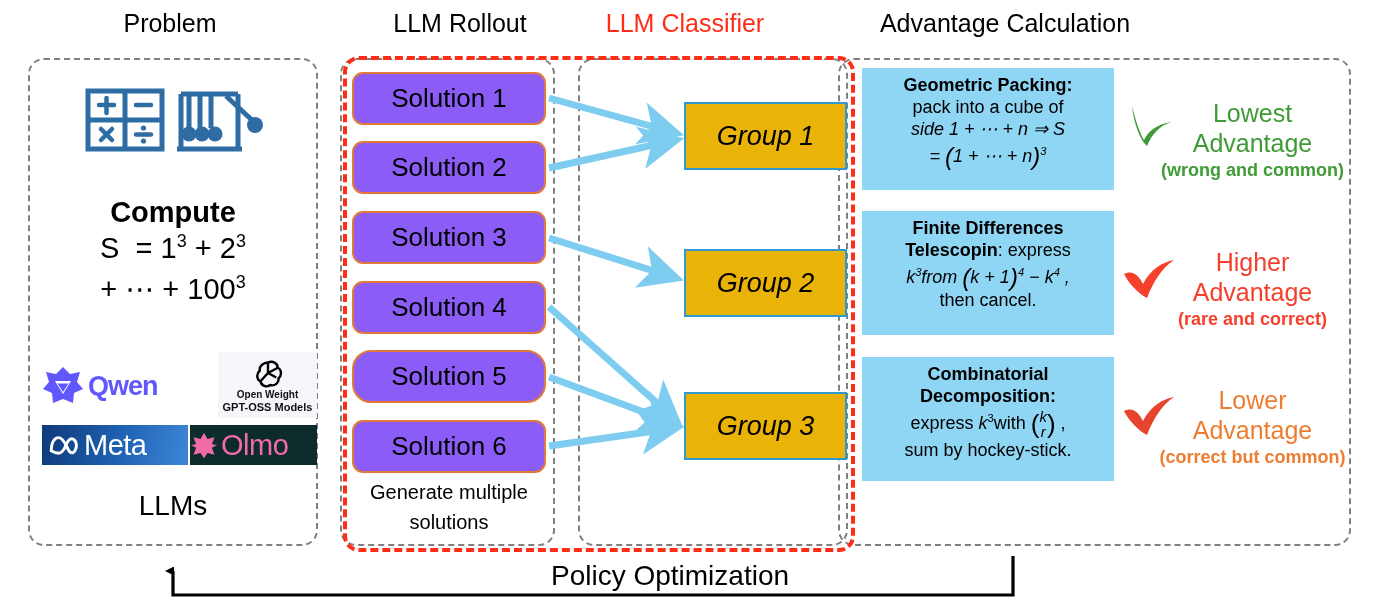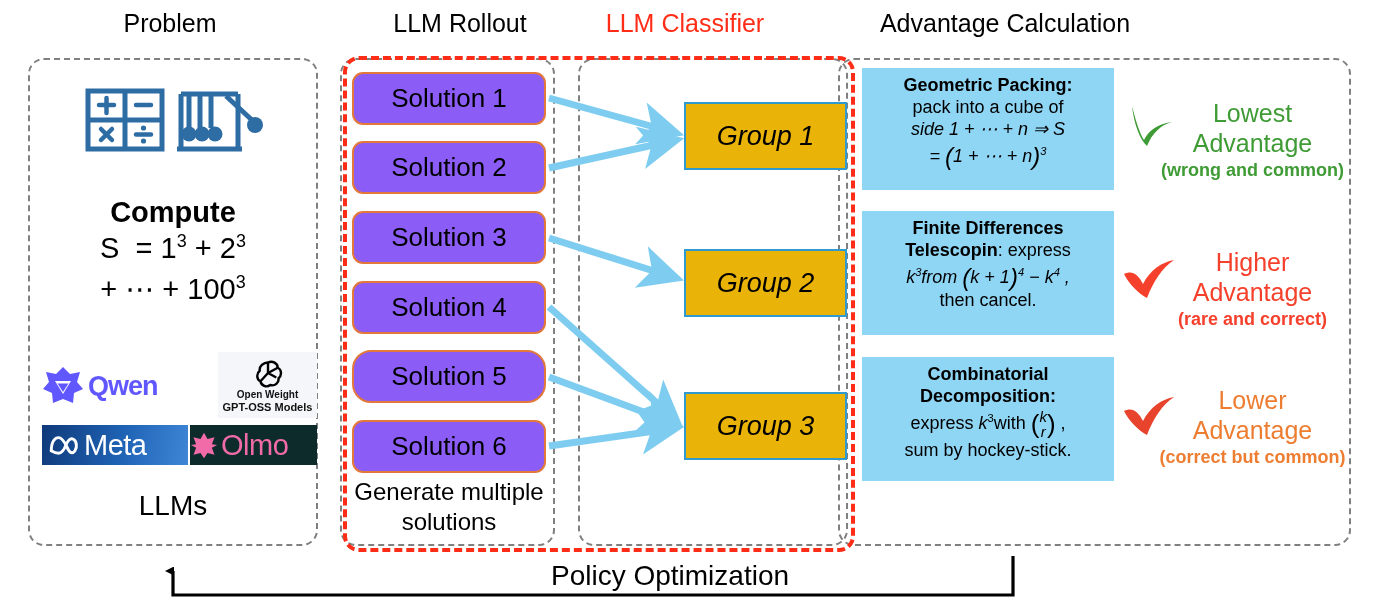--- a/index.html
+++ b/index.html
@@ -87,21 +87,21 @@
     font-size:26px; color:#000;
   }
   #sol-0 { top:72px; }
   #sol-1 { top:141px; }
   #sol-2 { top:211px; }
   #sol-3 { top:281px; }
   #sol-4 { top:350px;border-radius:19px; }
   #sol-5 { top:420px; }
   #rollout-caption {
     position:absolute; left:340px; top:477px; width:218px;
-    text-align:center; font-size:24px; line-height:30px;
+    text-align:center; font-size:20px; line-height:30px;
   }
 
   
   .grp {
     position:absolute; left:684px; width:163px; height:68px;
     background:#eab308; border:2.5px solid #2e9ad0;
     display:flex; align-items:center; justify-content:center;
     font-size:27px; color:#000;font-style:italic;
   }
   #grp-0 { top:102px; }

